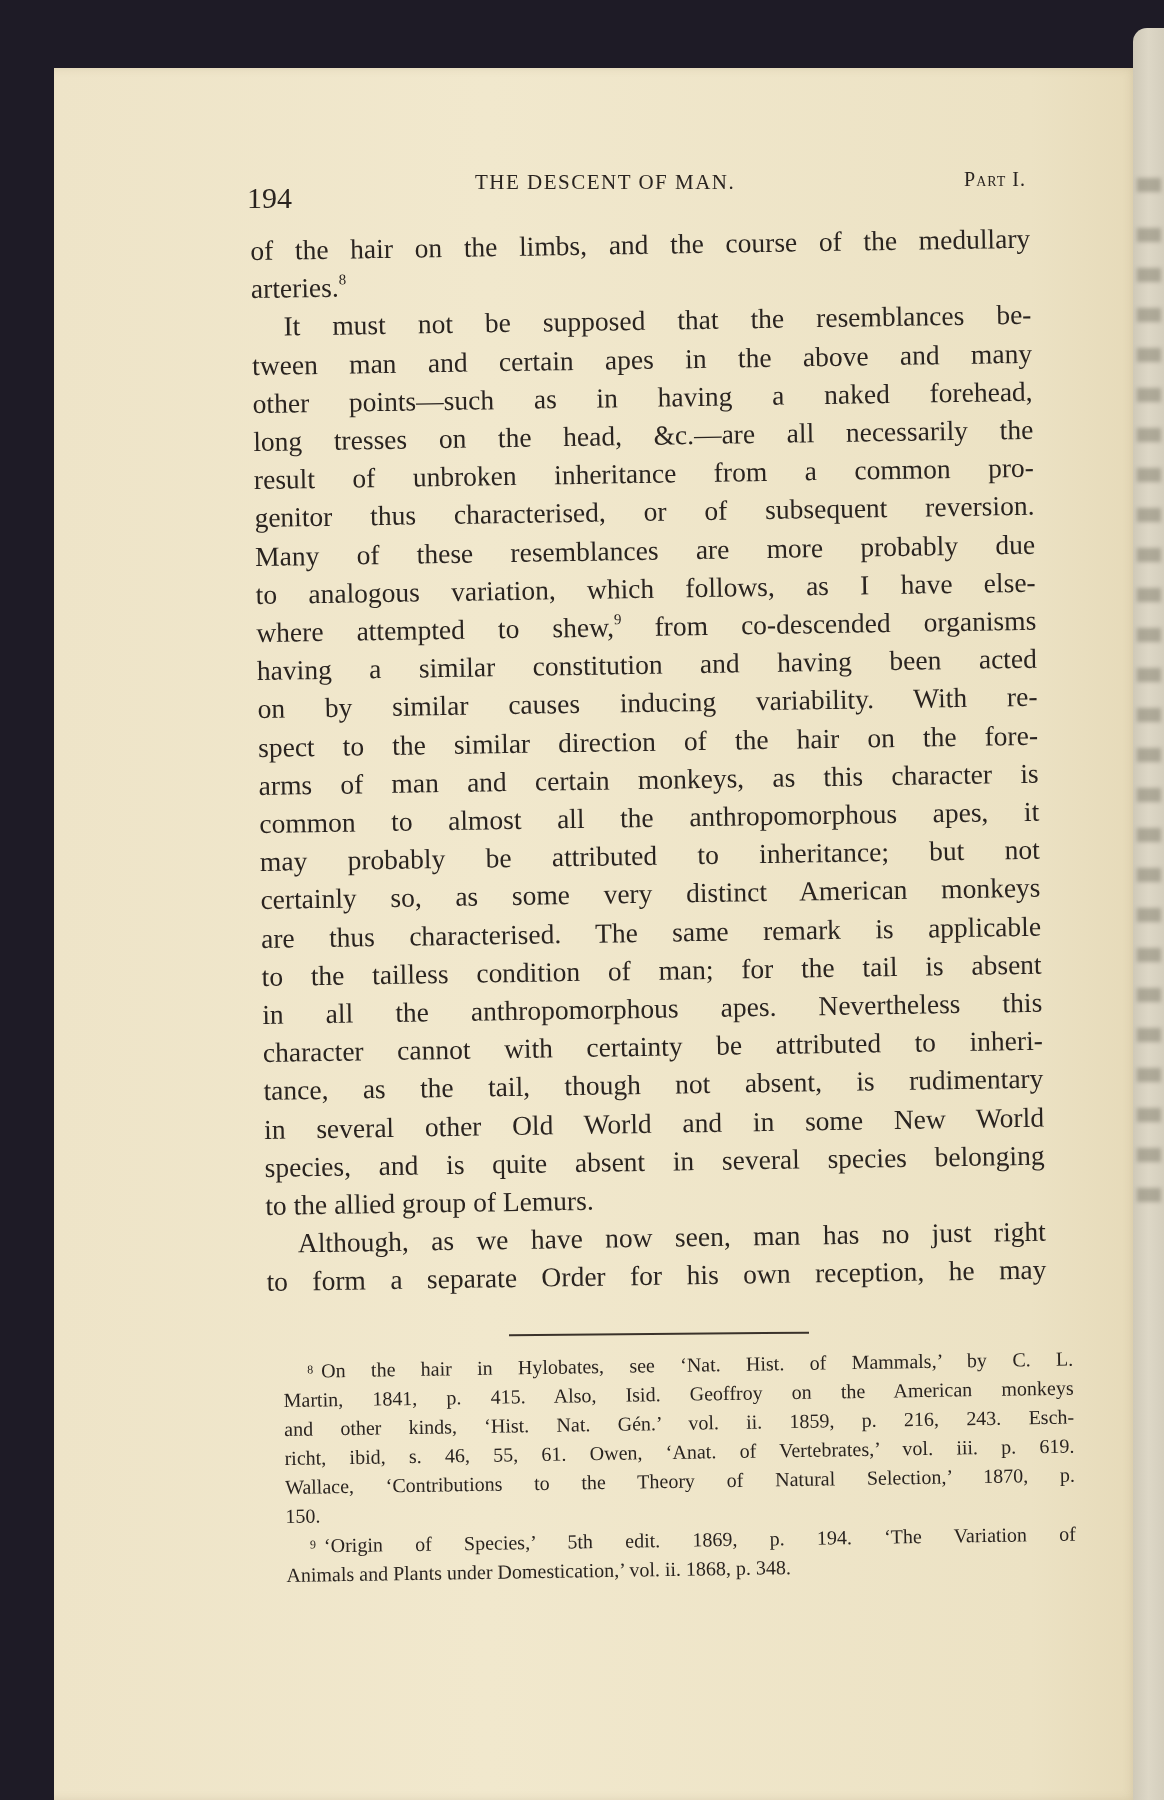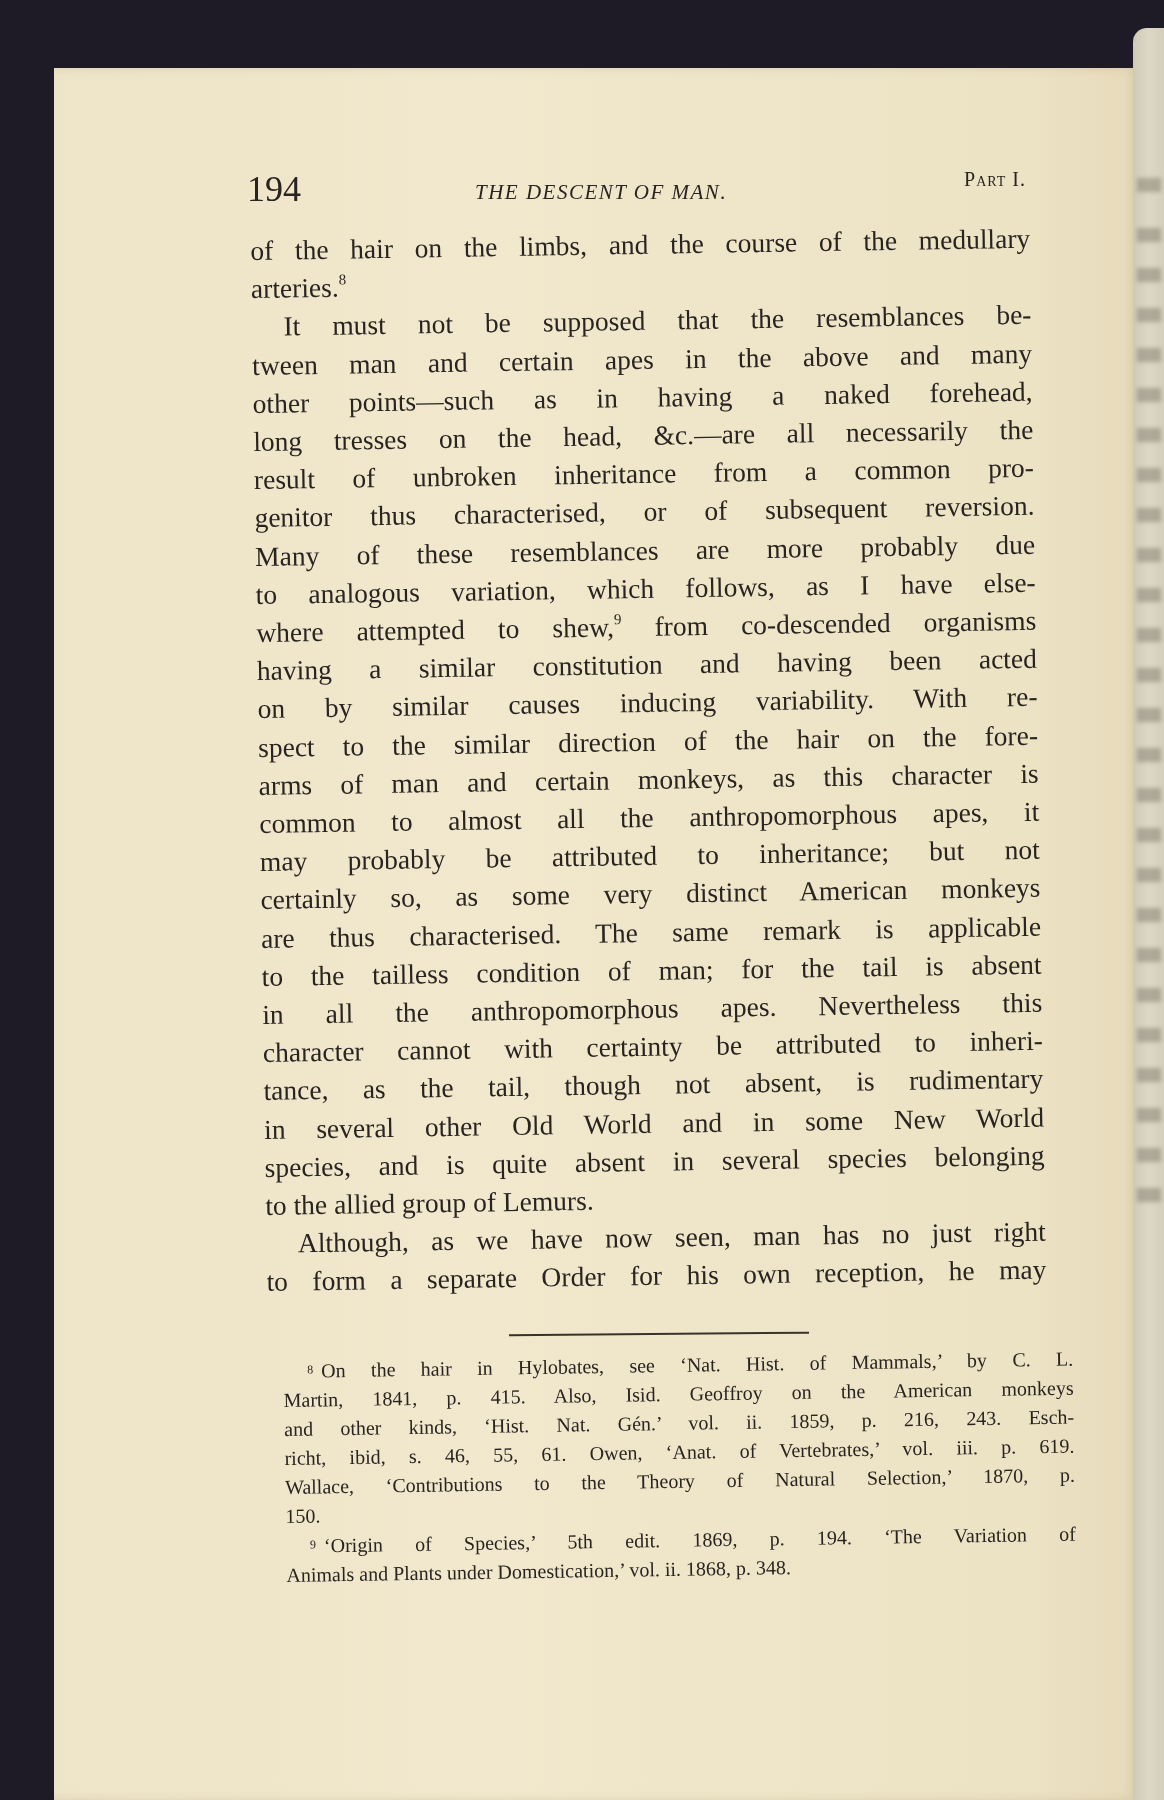--- a/index.html
+++ b/index.html
@@ -22,22 +22,22 @@
       border-top-left-radius: 14px;
     }
     .next-page .ghost {
       position: absolute; left: 4px; width: 24px; height: 14px;
       background: rgba(90,85,70,0.35); filter: blur(2px);
     }
     .header {
       position: absolute; top: 168px; left: 247px; width: 780px; height: 40px;
       color: #2a2420;
     }
-    .page-number { position: absolute; left: 0; top: 0; font-size: 36px; }
-    .running-title { position: absolute; left: 228px; top: 12px; font-size: 21px; letter-spacing: 1.5px; font-style: italic; }
+    .page-number { position: absolute; left: 0; top: 13px; font-size: 30px; }
+    .running-title { position: absolute; left: 228px; top: 2px; font-size: 21px; letter-spacing: 1.5px; }
     .part-label { position: absolute; right: 1px; top: 0; font-size: 20px; font-variant: small-caps; letter-spacing: 1px; }
     .body-text {
       position: absolute; top: 232px; left: 250px; width: 780px;
       transform: rotate(-0.9deg); transform-origin: 0 0;
       color: #2a2420; font-size: 27.5px; line-height: 38.2px;
     }
     .line { white-space: nowrap; text-align: justify; text-align-last: justify; }
     .line.last { text-align-last: left; }
     .line.indent { padding-left: 32px; }
     sup { font-size: 15px; line-height: 0; vertical-align: 12px; }

